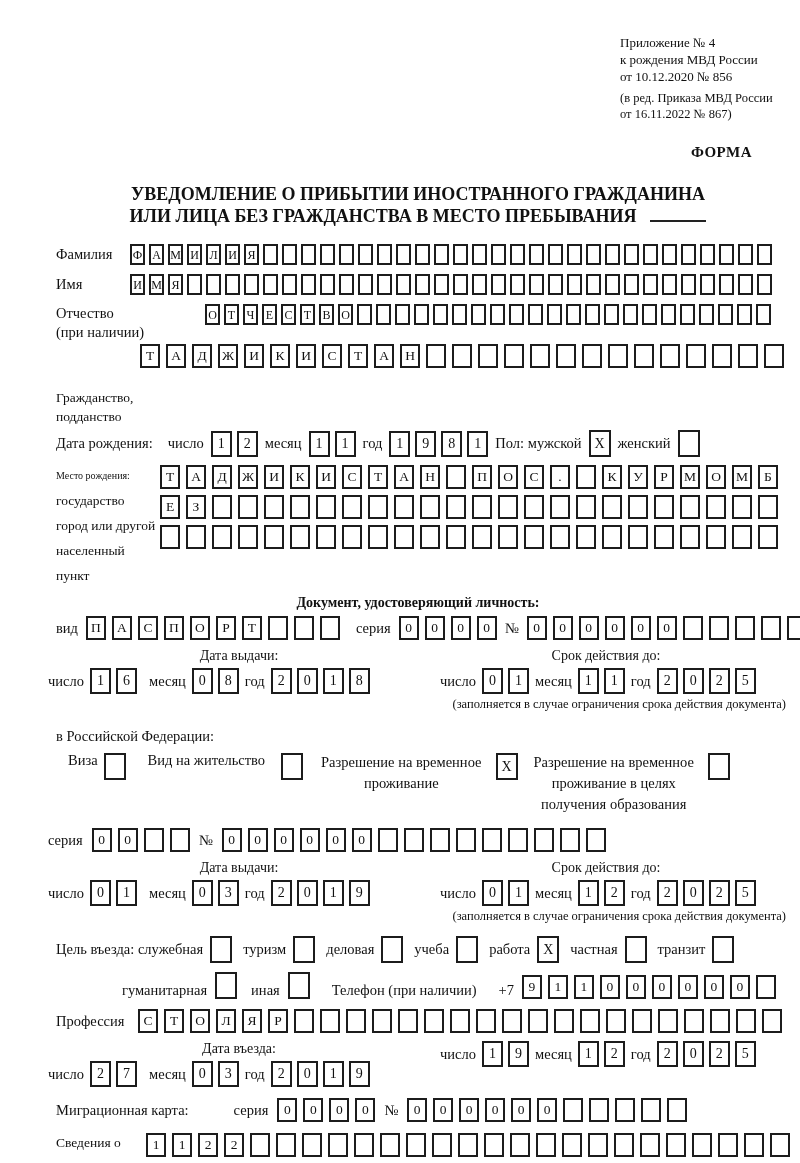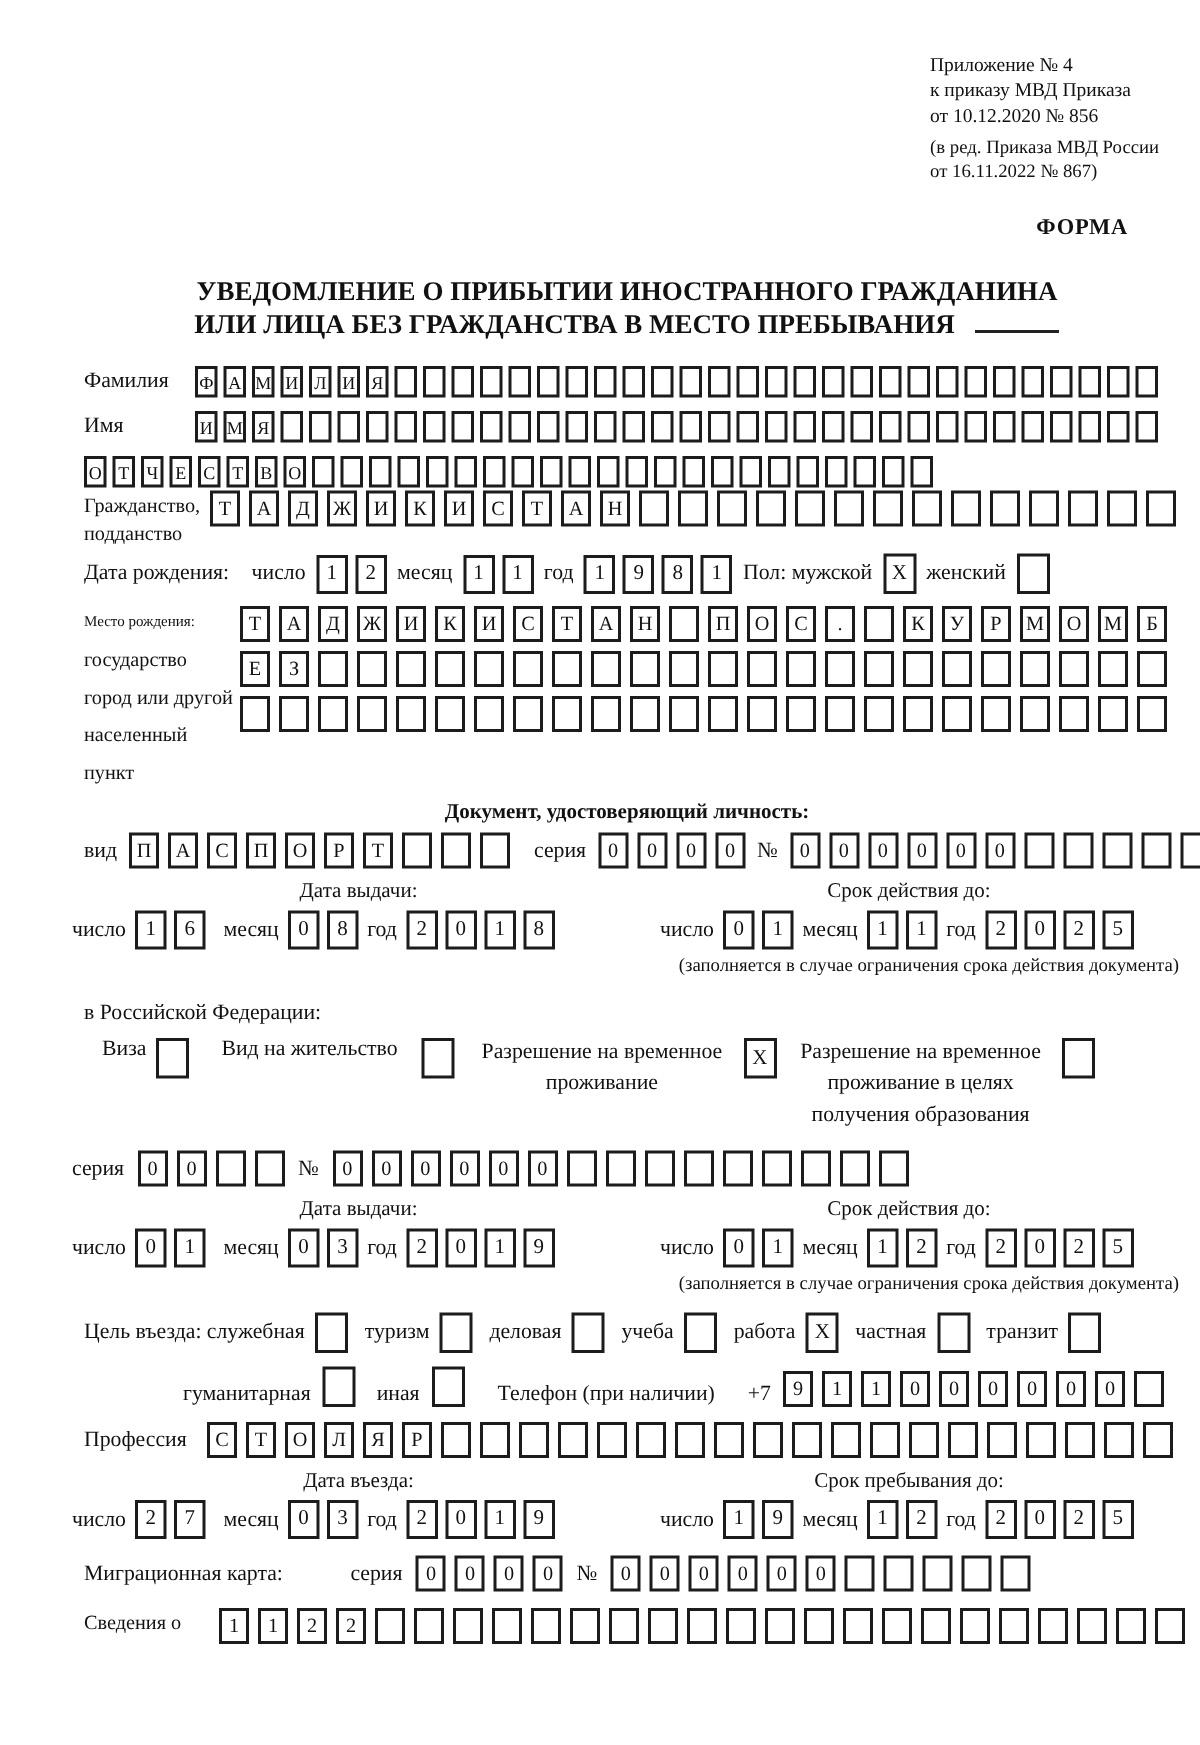--- a/index.html
+++ b/index.html
@@ -71,21 +71,21 @@
   
   .rep-labels { flex:none; width:90px; font-size:13.5px; line-height:23px; }
 </style>
 </head>
 <body>
 
 <div class="page">
 
   <div class="hdr">
     <div>Приложение № 4</div>
-    <div>к приказу МВД Приказа</div>
+    <div>к рождения МВД России</div>
     <div>от 10.12.2020 № 856</div>
     <div class="amend">
       <div>(в ред. Приказа МВД России</div>
       <div>от 16.11.2022 № 867)</div>
     </div>
   </div>
   <div class="forma">ФОРМА</div>
 
   <div class="title">
     <div>УВЕДОМЛЕНИЕ О ПРИБЫТИИ ИНОСТРАННОГО ГРАЖДАНИНА</div>
@@ -167,20 +167,24 @@
         <span class="cell"></span>
         <span class="cell"></span>
         <span class="cell"></span>
         <span class="cell"></span>
         <span class="cell"></span>
         <span class="cell"></span>
       </span>
   </div>
 
   <div class="frow mt top-align">
+    <span class="lbl lbl2" style="width:149px;">
+      <span>Отчество</span><br>
+      <span>(при наличии)</span>
+    </span>
     <span class="cells sm">
         <span class="cell">О</span>
         <span class="cell">Т</span>
         <span class="cell">Ч</span>
         <span class="cell">Е</span>
         <span class="cell">С</span>
         <span class="cell">Т</span>
         <span class="cell">В</span>
         <span class="cell">О</span>
         <span class="cell"></span>
@@ -202,21 +206,21 @@
         <span class="cell"></span>
         <span class="cell"></span>
         <span class="cell"></span>
         <span class="cell"></span>
         <span class="cell"></span>
         <span class="cell"></span>
       </span>
   </div>
 
   <div class="frow top-align" style="margin-top:2px;">
-    <span class="lbl lbl2" style="width:84px; font-size:13.5px;">
+    <span class="lbl lbl2" style="width:84px; font-size:13.5px;margin-top:44px;">
       <span>Гражданство,</span><br>
       <span>подданство</span>
     </span>
     <span class="cells md">
         <span class="cell">Т</span>
         <span class="cell">А</span>
         <span class="cell">Д</span>
         <span class="cell">Ж</span>
         <span class="cell">И</span>
         <span class="cell">К</span>
@@ -657,21 +661,20 @@
         <span>год</span>
         <span class="cells dt">
             <span class="cell">2</span>
             <span class="cell">0</span>
             <span class="cell">1</span>
             <span class="cell">9</span>
           </span>
       </div>
     </div>
     <div class="dg-col dg-right">
-      <div class="dg-head">Срок пребывания до:</div>
       <div class="dg-line">
         <span>число</span>
         <span class="cells dt">
             <span class="cell">1</span>
             <span class="cell">9</span>
           </span>
         <span>месяц</span>
         <span class="cells dt">
             <span class="cell">1</span>
             <span class="cell">2</span>

